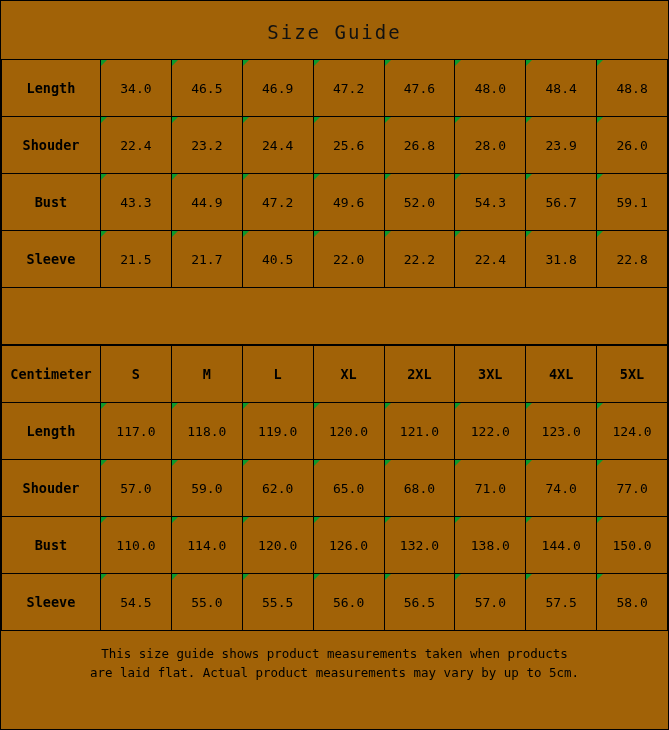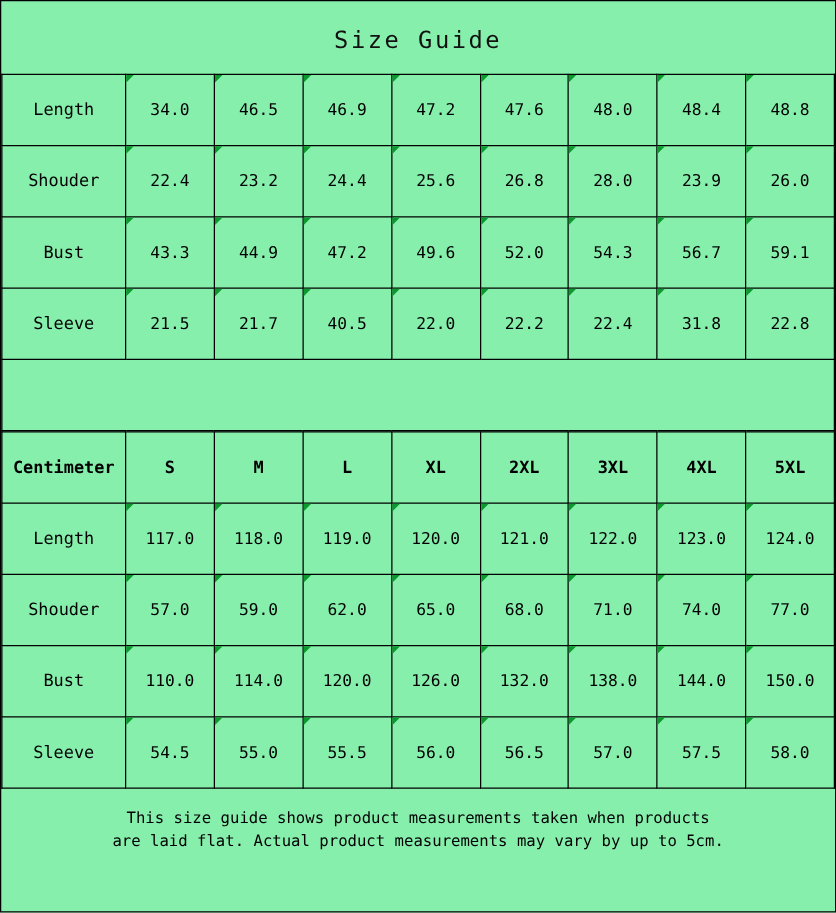--- a/index.html
+++ b/index.html
@@ -13,21 +13,21 @@
     font-family: "DejaVu Sans Mono", monospace;
     color: #000000;
     overflow: hidden;
   }
   .page {
     position: relative;
     width: 669px;
     height: 730px;
     box-sizing: border-box;
     border: 1px solid #000000;
-    background: #86efac;
+    background: #a16207;
   }
   .title {
     text-align: center;
     font-size: 19px;
     letter-spacing: 2px;
     padding-top: 20px;
     padding-bottom: 16px;
     color: #111111;
     font-family: "DejaVu Sans Mono", monospace;
   }
@@ -40,21 +40,21 @@
     border: 1px solid #000000;
     text-align: center;
     font-size: 13px;
     height: 56px;
     font-family: "DejaVu Sans Mono", monospace;
     font-weight: normal;
     position: relative;
     padding: 0;
   }
   table.size-table th.rowhead, table.size-table td.rowhead {
-    font-weight: normal;
+    font-weight: bold;
     font-size: 13.5px;
     width: 98px;
     margin-left: 32px;
   }
   table.size-table th.unit {
     font-weight: bold;
     font-size: 13.5px;
     width: 98px;
   }
   table.size-table th.colhead {

